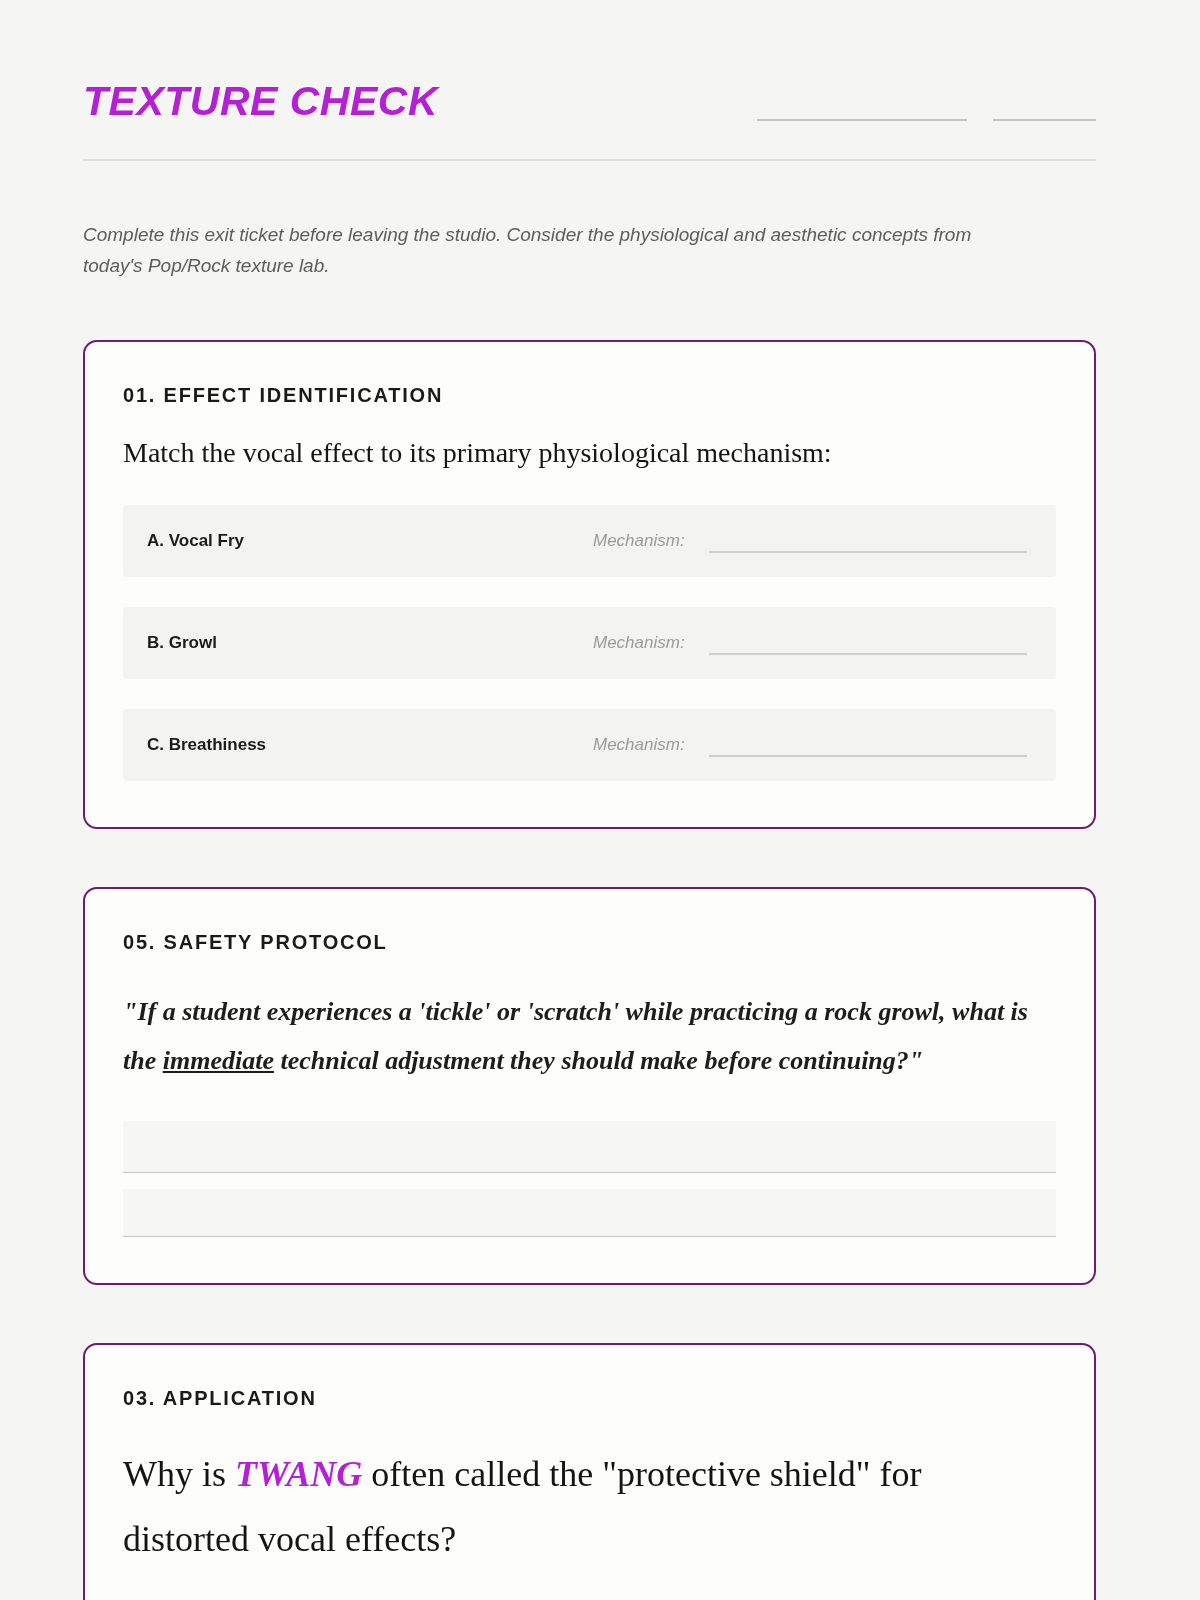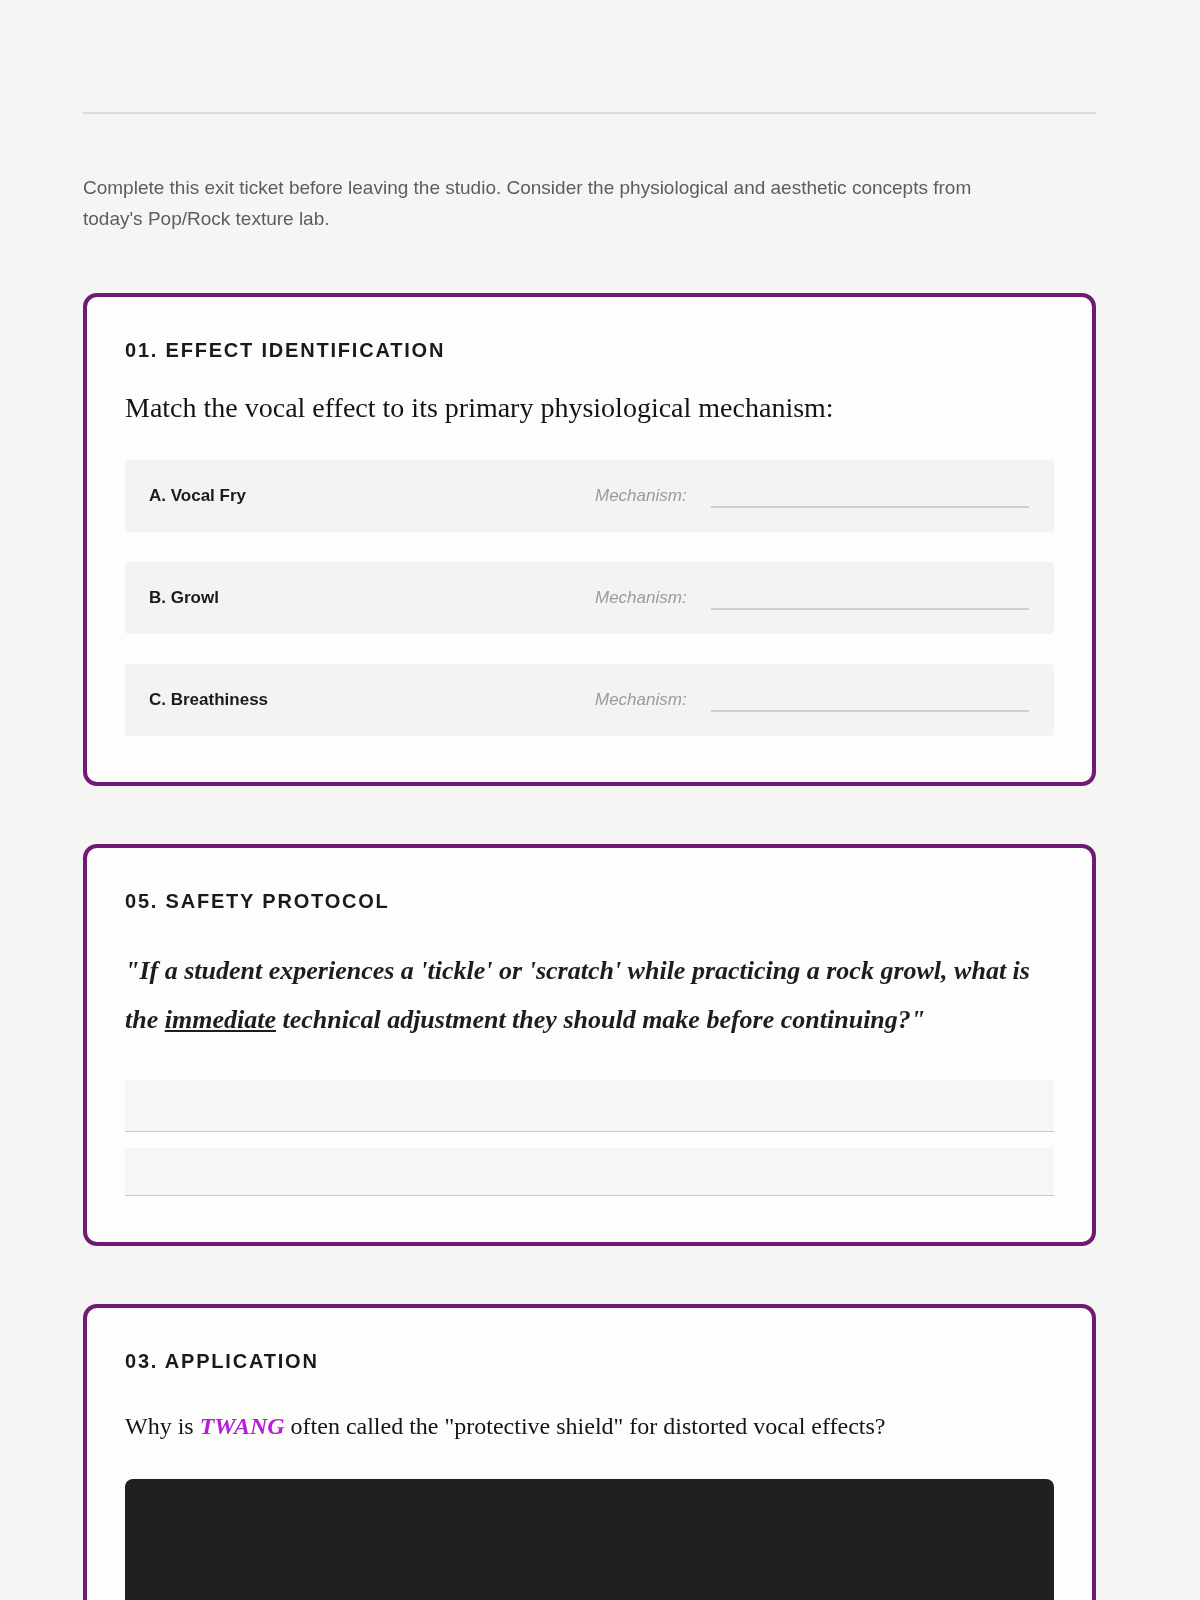--- a/index.html
+++ b/index.html
@@ -46,27 +46,28 @@
     margin-top: 34px;
     border: none;
     border-top: 2px solid #dddddb;
   }
   
   .intro {
     margin-top: 58px;
     max-width: 945px;
     font-size: 19px;
     line-height: 1.65;
+    font-style: italic;
     color: #5d5d5d;
   }
   
   .card {
     margin-top: 58px;
     background: #fdfdfc;
-    border: 4px solid #701a75;
+    border: 2px solid #701a75;
     border-radius: 14px;
     padding: 42px 38px 46px 38px;
   }
   .section-heading {
     font-size: 20px;
     font-weight: bold;
     letter-spacing: 1.8px;
     color: #1a1a1a;
   }
   .serif-prompt {
@@ -128,21 +129,21 @@
     border-bottom: 1px solid #c9c9c6;
   }
   .answer-line + .answer-line {
     margin-top: 16px;
     height: 48px;
   }
   
   .question {
     margin-top: 32px;
     font-family: "Liberation Serif", serif;
-    font-size: 24px;
+    font-size: 36px;
     line-height: 1.8;
     color: #141414;
     max-width: 960px;
   }
   .question .highlight {
     color: var(--accent);
     font-weight: bold;
     font-style: italic;
   }
   .dark-answer-box {
@@ -150,20 +151,27 @@
     height: 140px;
     background: #1f1f1f;
     border-radius: 8px;
   }
 </style>
 </head>
 <body>
 
 <div class="page">
 
+  <div class="header-row">
+    <div class="page-title">TEXTURE CHECK</div>
+    <div class="header-blanks">
+      <div class="blank-line blank-name"></div>
+      <div class="blank-line blank-date"></div>
+    </div>
+  </div>
   <hr class="header-divider">
 
   <p class="intro">Complete this exit ticket before leaving the studio. Consider the physiological and aesthetic concepts from today's Pop/Rock texture lab.</p>
 
   <div class="card">
     <div class="section-heading">01. EFFECT IDENTIFICATION</div>
     <div class="serif-prompt">Match the vocal effect to its primary physiological mechanism:</div>
     <div class="match-rows">
       <div class="match-row">
         <div class="match-label">A. Vocal Fry</div>

